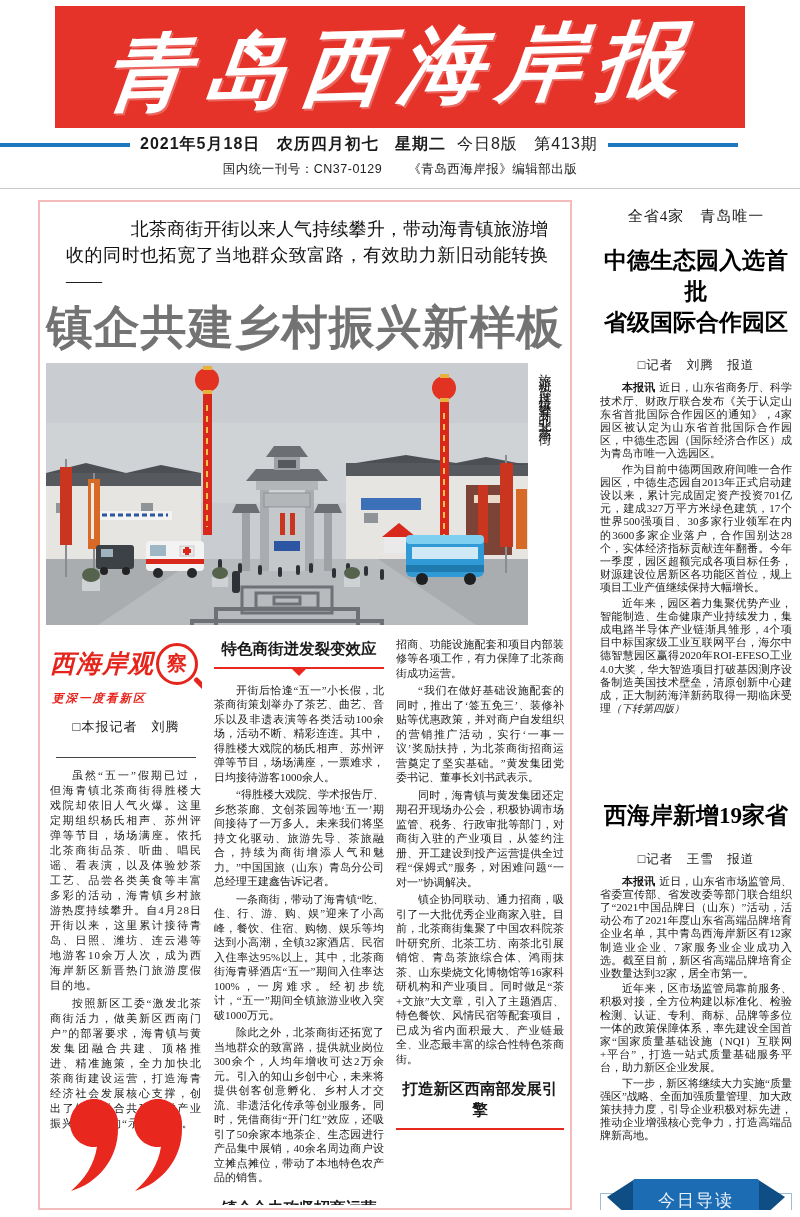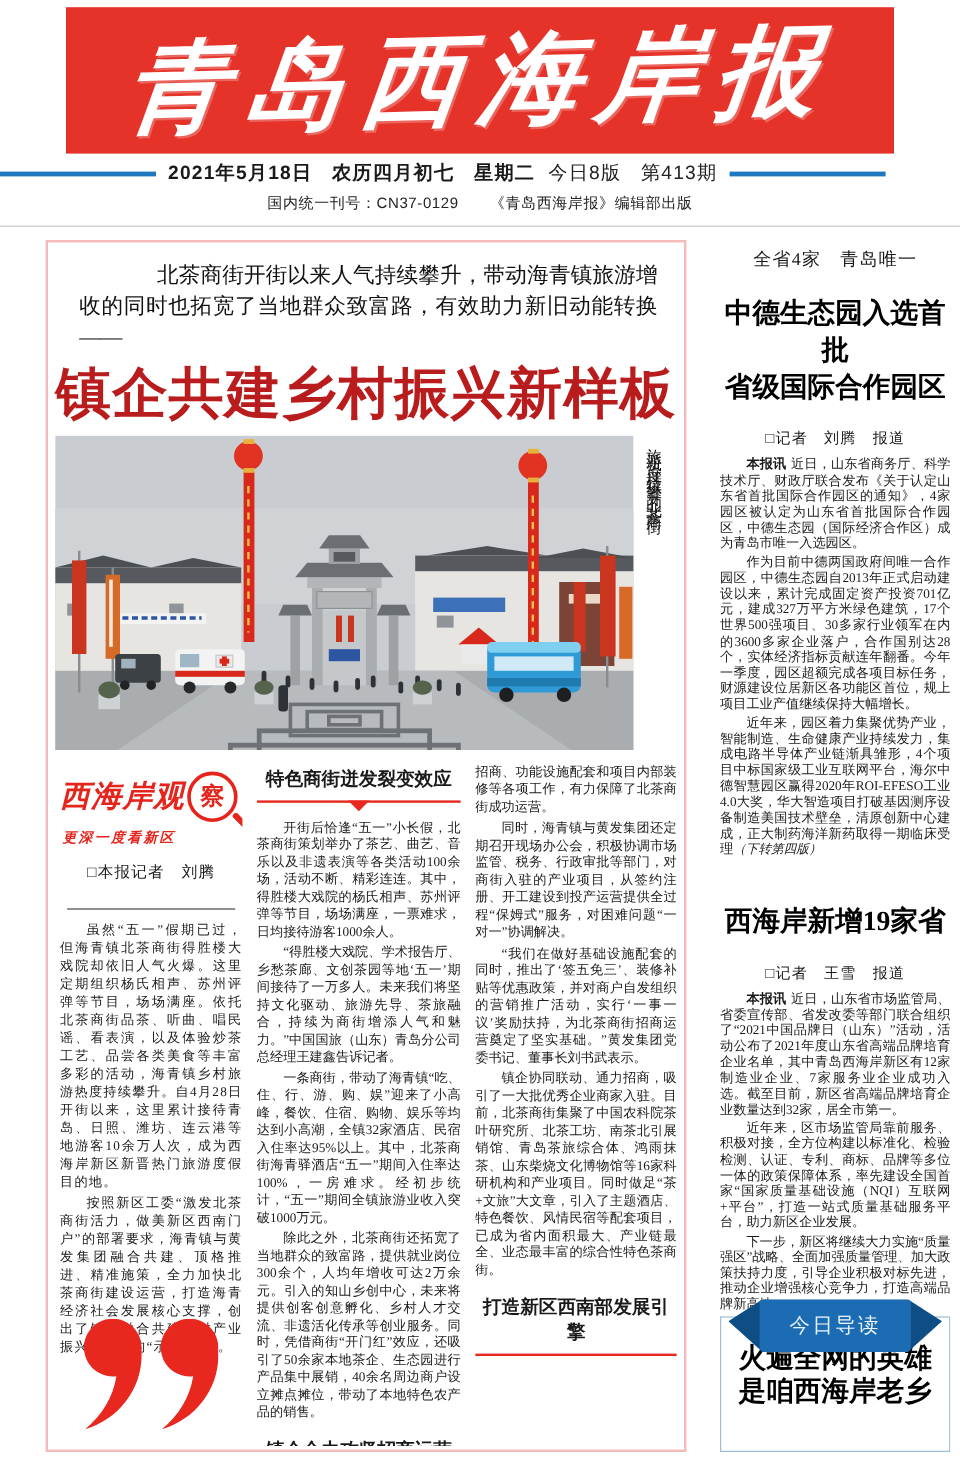--- a/index.html
+++ b/index.html
@@ -22,21 +22,21 @@
   .date-text .light{font-weight:normal;color:#222;}
   .pub-row{text-align:center;font-size:12.5px;margin-top:6px;color:#222;letter-spacing:0.5px;}
   .grey-rule{position:absolute;left:0;top:188px;width:800px;height:1px;background:#c9c9c9;}
 
   
   .lead-box{position:absolute;left:38px;top:200px;width:534px;height:1010px;
             border:2px solid #f4bbba;box-sizing:border-box;background:#fff;overflow:hidden;}
   .lead-intro{margin:14px 22px 0 26px;font-size:18px;line-height:1.45;text-indent:3.6em;
               text-align:justify;color:#111;}
   .lead-headline{margin:8px 4px 10px;text-align:center;font-size:46px;font-weight:900;
-                 letter-spacing:1px;color:#b91c1c;line-height:1.1;}
+                 letter-spacing:1px;color:#737373;line-height:1.1;}
   .photo-row{display:flex;margin:4px 6px 0 6px;}
   .photo-svg{flex:0 0 482px;}
   .photo-caption{writing-mode:vertical-rl;font-size:13px;letter-spacing:5px;line-height:1.2;
                  color:#111;margin-left:9px;height:250px;}
 
   
   .columns{display:flex;gap:12px;margin:12px 10px 0 10px;height:568px;}
   .col{overflow:hidden;}
   .col1{flex:0 0 152px;position:relative;}
   .col2{flex:0 0 170px;}
@@ -63,21 +63,21 @@
   
   .subhead{position:relative;text-align:center;font-weight:bold;font-size:15.5px;
            padding-bottom:7px;margin:2px 0 14px;border-bottom:2px solid #e8281e;}
   .subhead .tri{position:absolute;left:50%;bottom:-9px;transform:translateX(-50%);
                 width:0;height:0;border:9px solid transparent;border-top-color:#e8281e;
                 border-bottom:none;}
   .mid-gap{height:8px;}
 
   
   .right-col{position:absolute;left:600px;top:205px;width:192px;height:1005px;
-             display:flex;flex-direction:column;overflow:hidden;}
+             display:flex;flex-direction:column;overflow:hidden;gap:48px;}
   .kicker{text-align:center;font-size:15px;letter-spacing:1px;margin:2px 0 6px;}
   .r-headline{text-align:center;font-size:23px;font-weight:900;line-height:1.35;color:#000;}
   .r-deck{text-align:center;font-size:16px;margin:8px 0 2px;letter-spacing:0.5px;}
   .r-byline{text-align:center;font-size:12.5px;margin:9px 0 7px;letter-spacing:1px;}
   .r-body p{margin:0 0 2px;text-indent:2em;text-align:justify;font-size:11px;line-height:13.2px;}
   .lead-label{font-weight:bold;font-family:"Liberation Sans","DejaVu Sans",sans-serif;
               font-size:11px;margin-right:4px;}
   .cont{font-style:italic;font-size:10.5px;}
   .article2{margin-top:16px;}
 
@@ -274,22 +274,22 @@
         <div class="mid-gap"></div>
         <div class="subhead hei">
           <span>镇企合力攻坚招商运营</span>
           
         </div>
 
       </div>
 
       <div class="col col3">
         <p class="no-indent">招商、功能设施配套和项目内部装修等各项工作，有力保障了北茶商街成功运营。</p>
+        <p>“我们在做好基础设施配套的同时，推出了‘签五免三’、装修补贴等优惠政策，并对商户自发组织的营销推广活动，实行‘一事一议’奖励扶持，为北茶商街招商运营奠定了坚实基础。”黄发集团党委书记、董事长刘书武表示。</p>
         <p>同时，海青镇与黄发集团还定期召开现场办公会，积极协调市场监管、税务、行政审批等部门，对商街入驻的产业项目，从签约注册、开工建设到投产运营提供全过程“保姆式”服务，对困难问题“一对一”协调解决。</p>
-        <p>“我们在做好基础设施配套的同时，推出了‘签五免三’、装修补贴等优惠政策，并对商户自发组织的营销推广活动，实行‘一事一议’奖励扶持，为北茶商街招商运营奠定了坚实基础。”黄发集团党委书记、董事长刘书武表示。</p>
         <p>镇企协同联动、通力招商，吸引了一大批优秀企业商家入驻。目前，北茶商街集聚了中国农科院茶叶研究所、北茶工坊、南茶北引展销馆、青岛茶旅综合体、鸿雨抹茶、山东柴烧文化博物馆等16家科研机构和产业项目。同时做足“茶+文旅”大文章，引入了主题酒店、特色餐饮、风情民宿等配套项目，已成为省内面积最大、产业链最全、业态最丰富的综合性特色茶商街。</p>
         <div class="mid-gap"></div>
         <div class="subhead hei">
           <span>打造新区西南部发展引擎</span>
           
         </div>
 
       </div>
     </div>
   </section>

